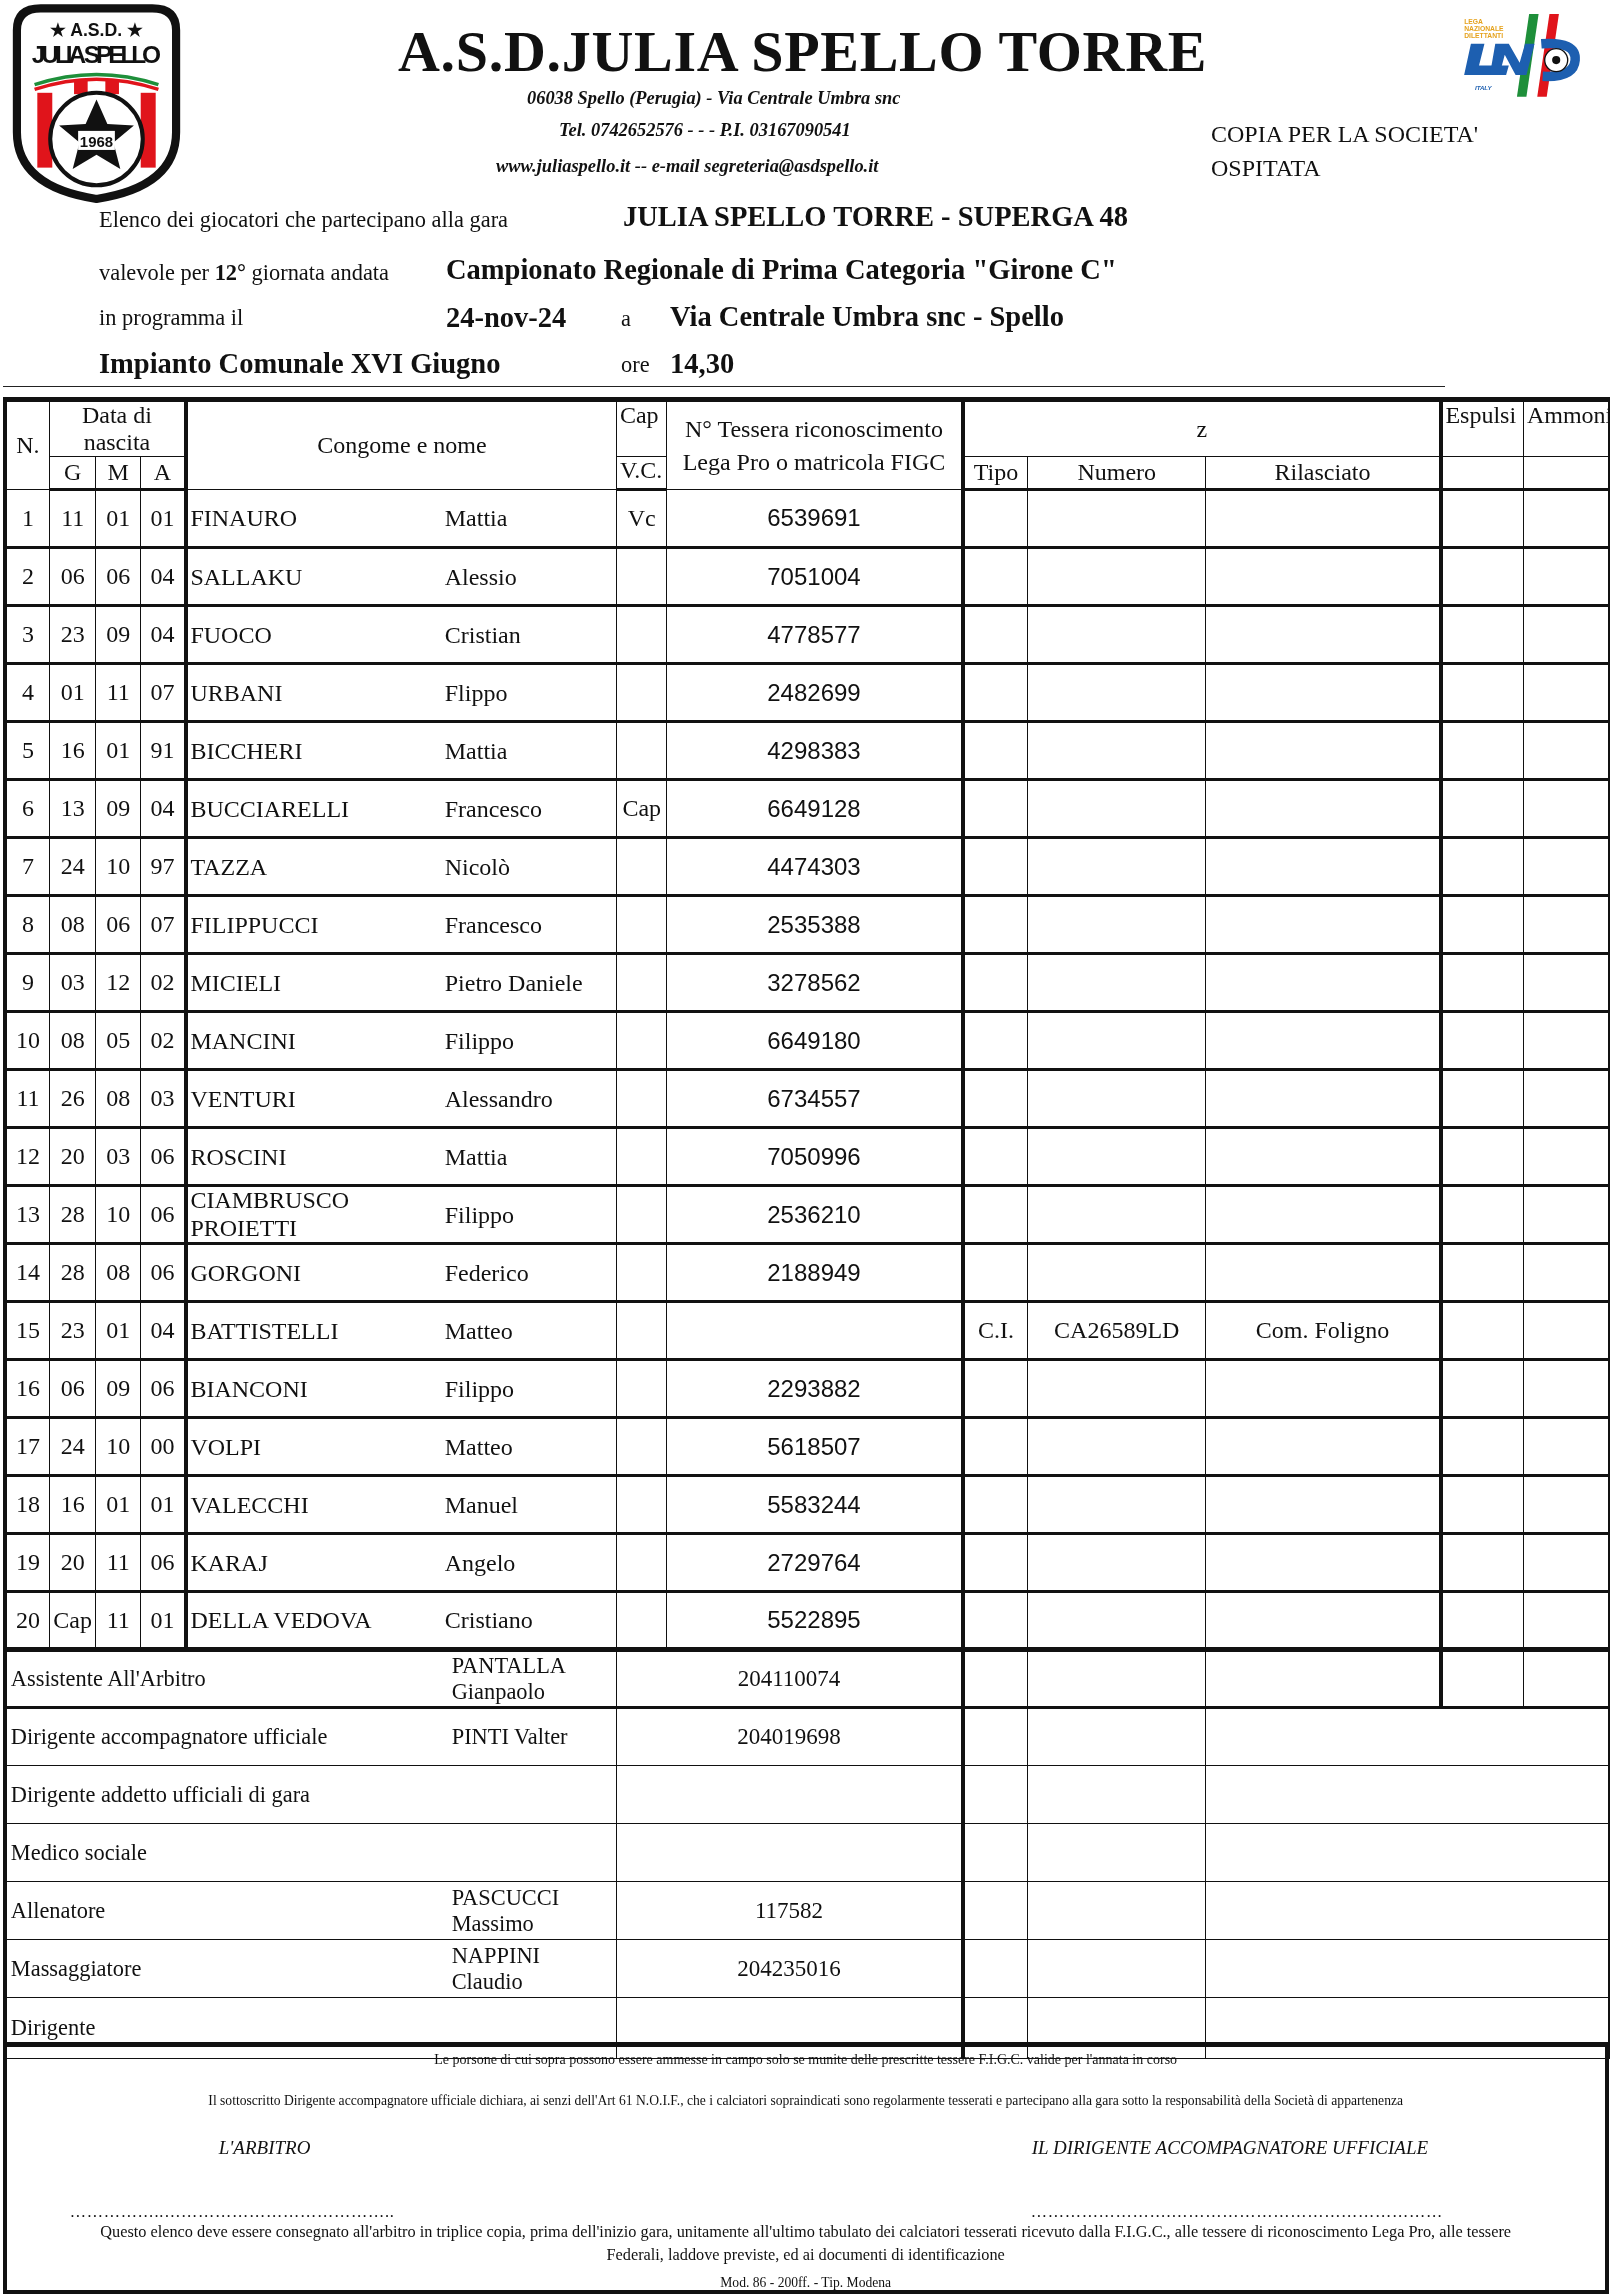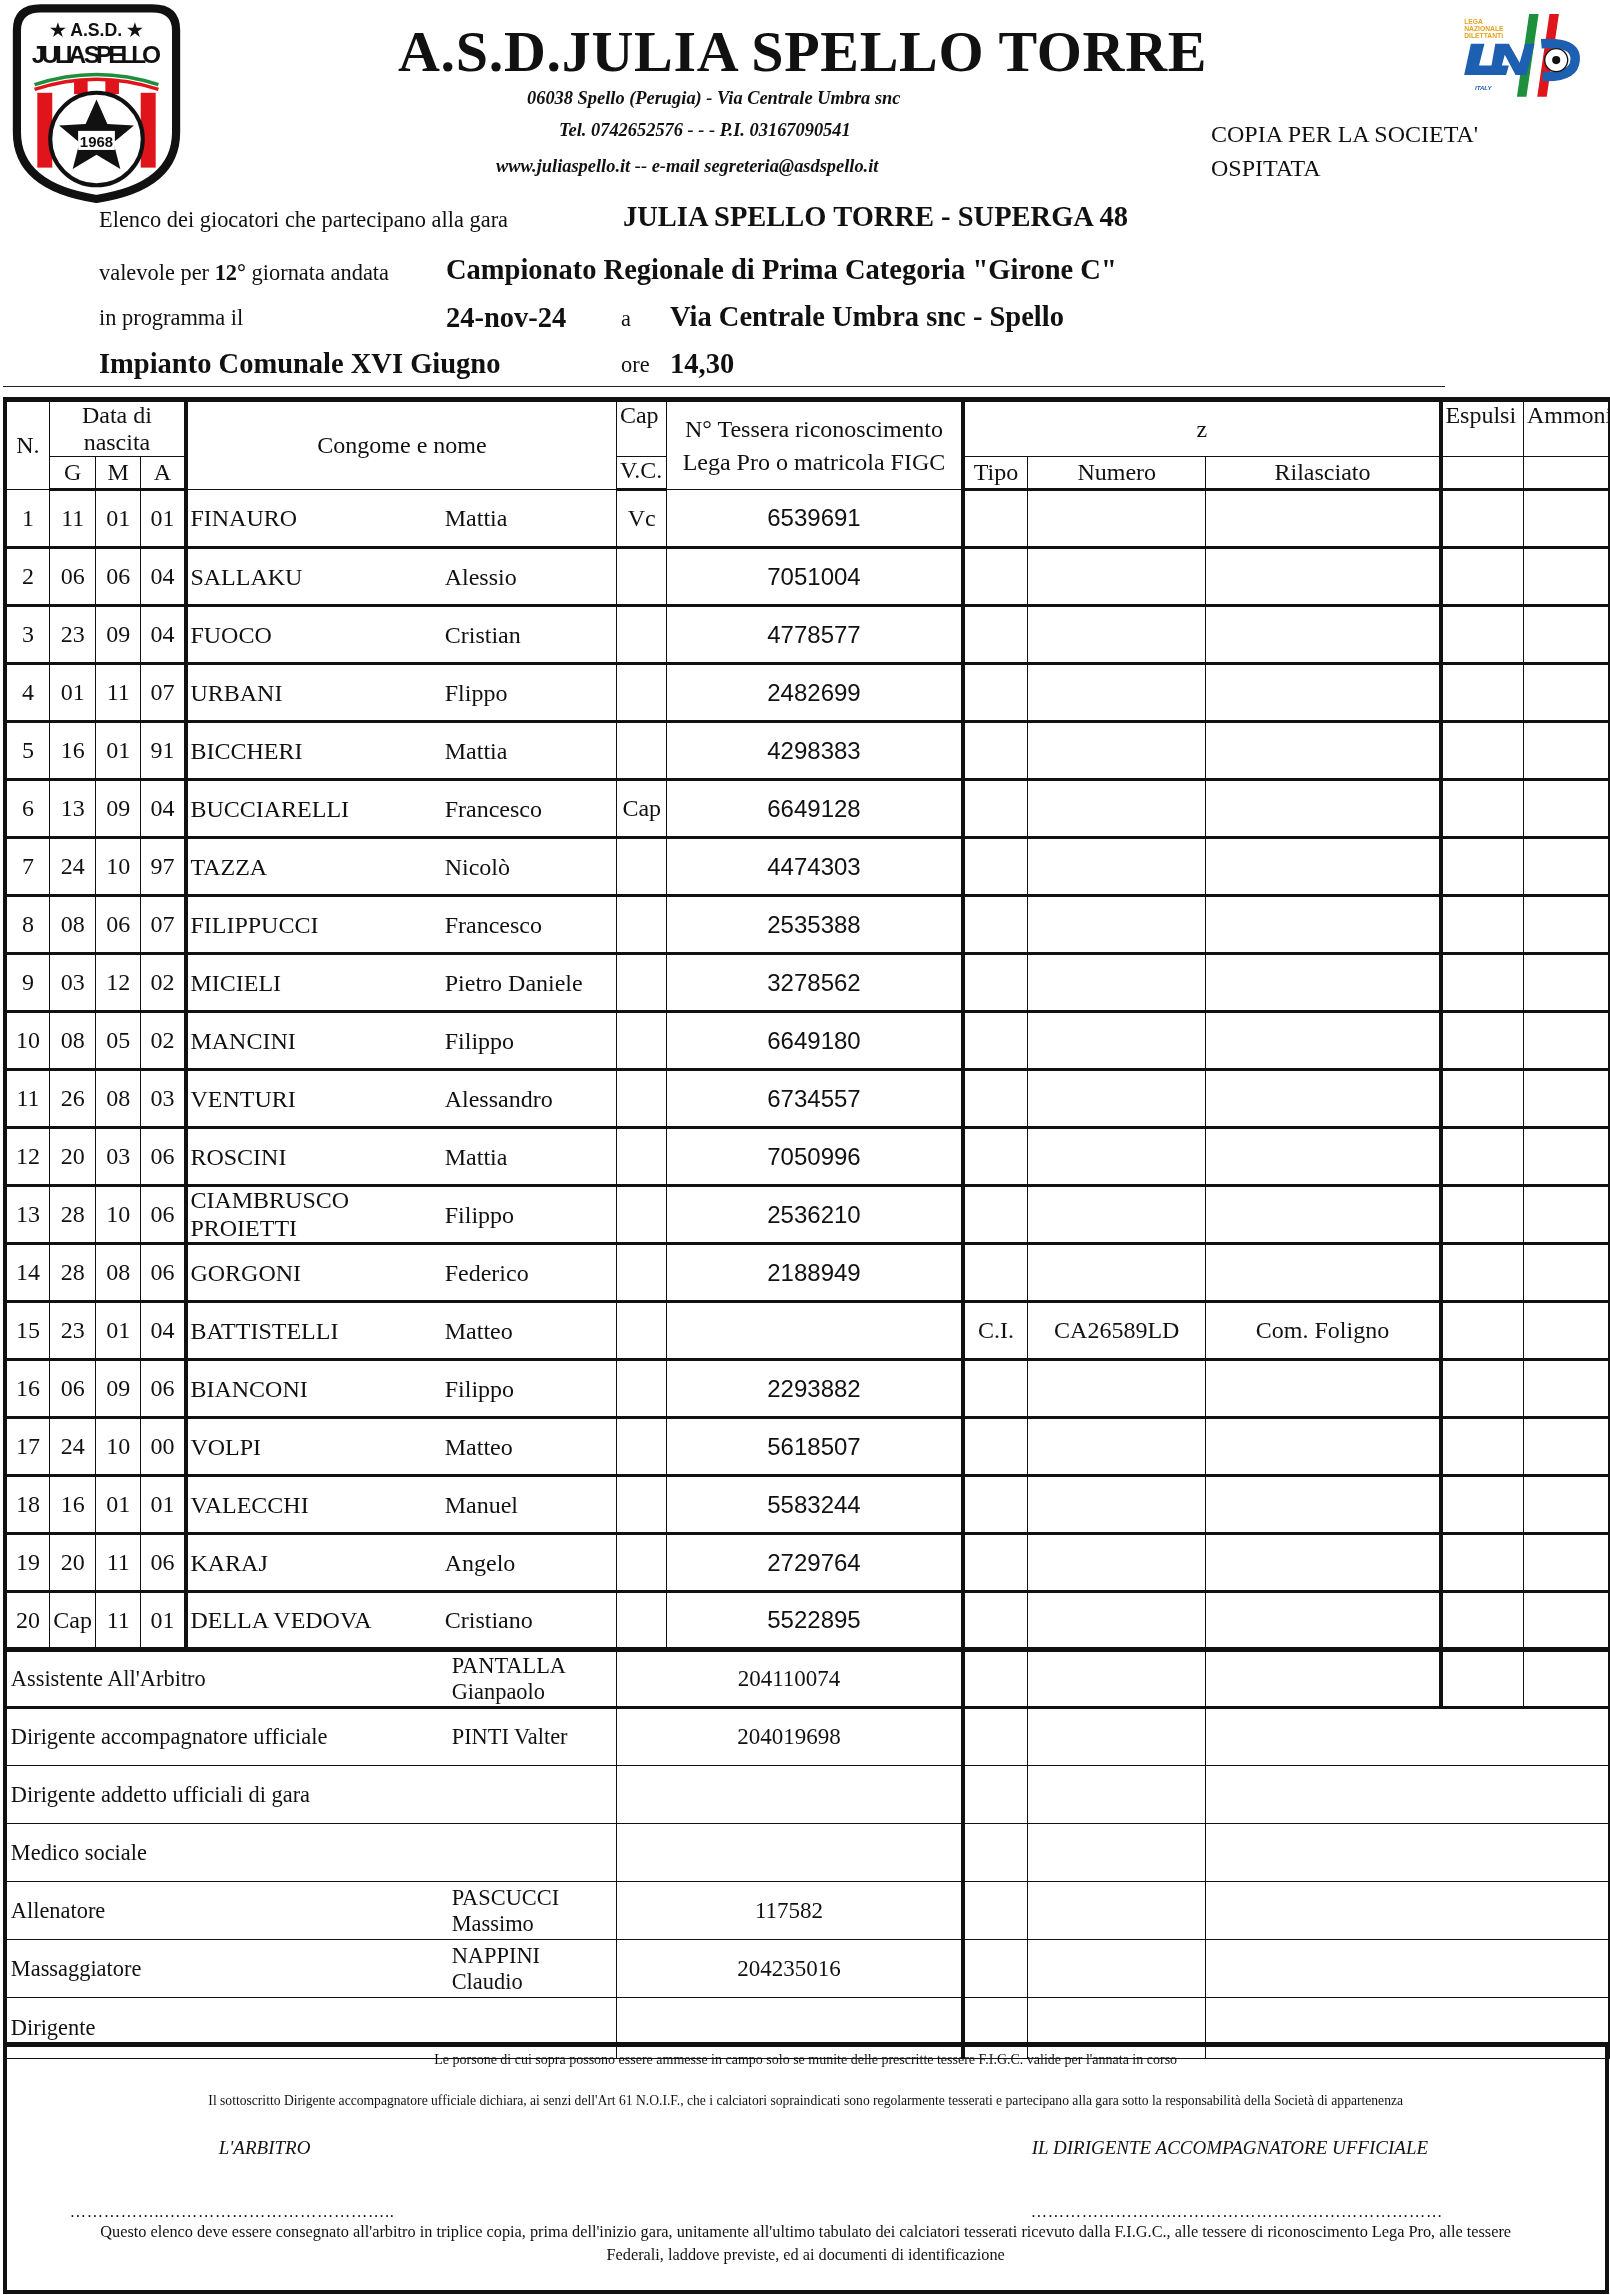--- a/index.html
+++ b/index.html
@@ -564,14 +564,15 @@
 
 <div class="footer">
   <div class="f-line" style="left:0; width:100%; text-align:center; top:5.4px; font-size:14px;">Le porsone di cui sopra possono essere ammesse in campo solo se munite delle prescritte tessere F.I.G.C. valide per l'annata in corso</div>
   <div class="f-line" style="left:0; width:100%; text-align:center; top:46px; font-size:13.6px;">Il sottoscritto Dirigente accompagnatore ufficiale dichiara, ai senzi dell'Art 61 N.O.I.F., che i calciatori sopraindicati sono regolarmente tesserati e partecipano alla gara sotto la responsabilità della Società di appartenenza</div>
   <div class="f-line" style="left:212px; top:90px; font-size:19px; font-style:italic;">L'ARBITRO</div>
   <div class="f-line" style="left:1025px; top:90px; font-size:19px; font-style:italic;">IL DIRIGENTE ACCOMPAGNATORE UFFICIALE</div>
   <div class="f-line" style="left:63px; top:155px; font-size:16.3px; letter-spacing:0.7px;">……………..…………………………………..</div>
   <div class="f-line" style="left:1024px; top:155px; font-size:16.3px; letter-spacing:0.7px;">…………………….…………………………………………</div>
   <div class="f-line" style="left:0; width:100%; text-align:center; top:198px; font-size:16.3px;">Federali, laddove previste, ed ai documenti di identificazione</div>
   <div class="f-line" style="left:0; width:100%; text-align:center; top:175px; font-size:16.3px;">Questo elenco deve essere consegnato all'arbitro in triplice copia, prima dell'inizio gara, unitamente all'ultimo tabulato dei calciatori tesserati ricevuto dalla F.I.G.C., alle tessere di riconoscimento Lega Pro, alle tessere</div>
+  <div class="f-line" style="left:0; width:100%; text-align:center; top:228px; font-size:13.6px;">Mod. 86 - 200ff. - Tip. Modena</div>
 </div>
 
 
 </body></html>

